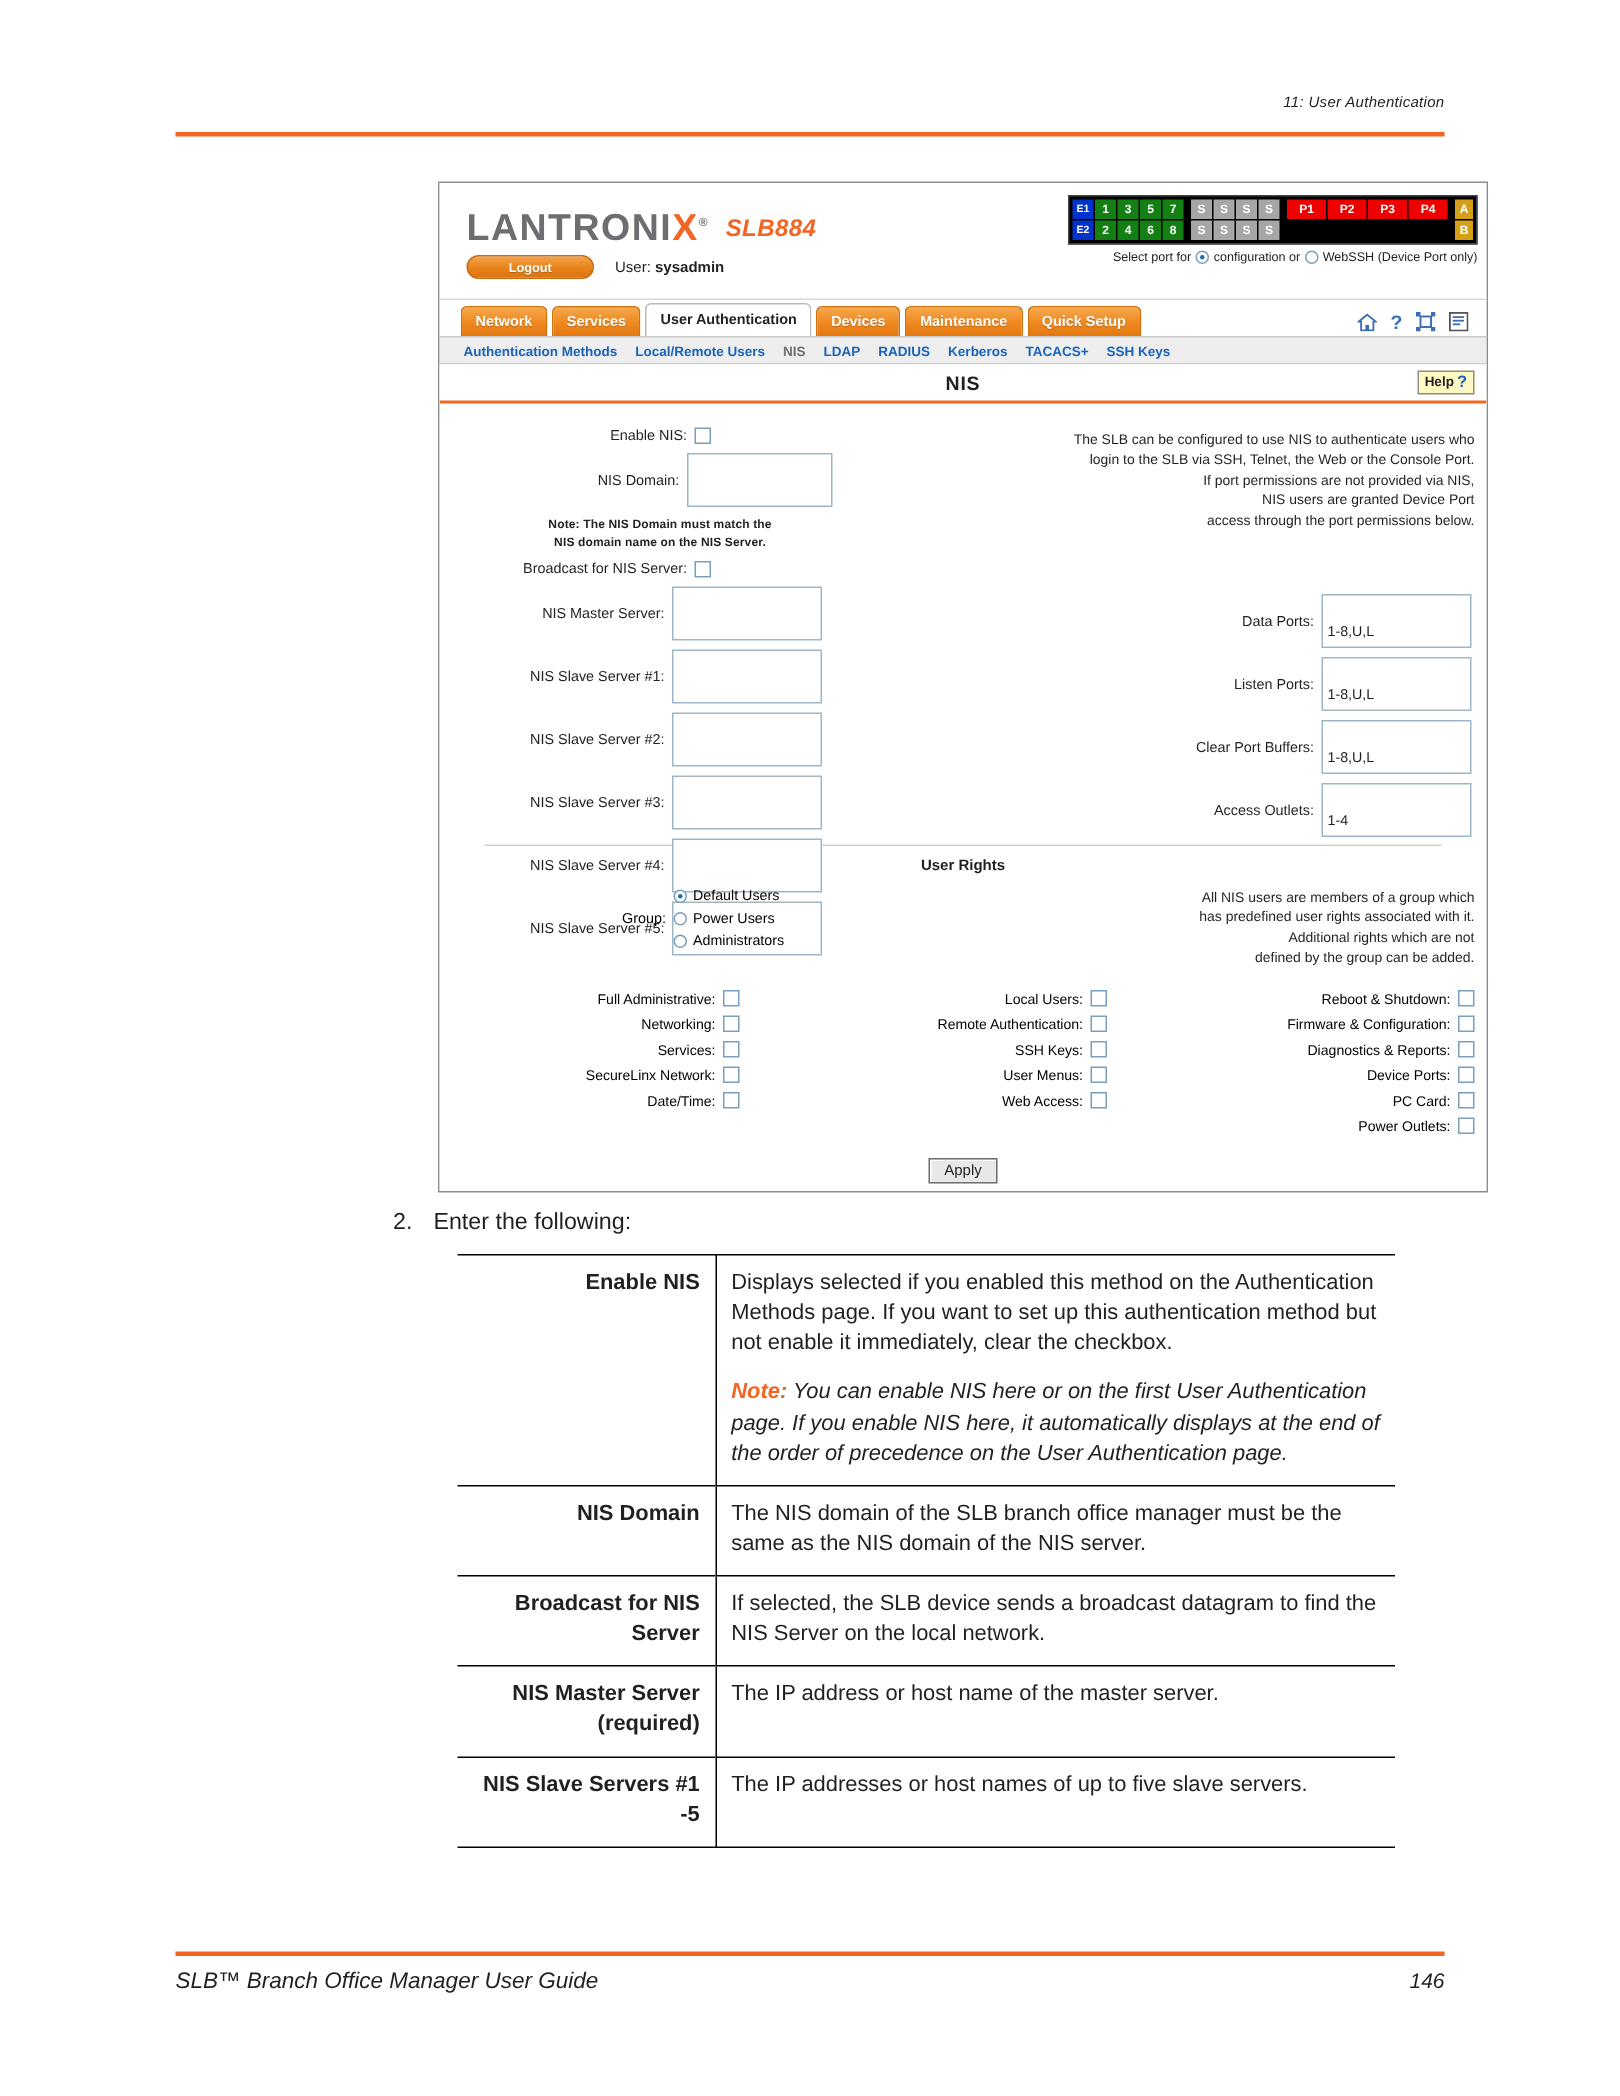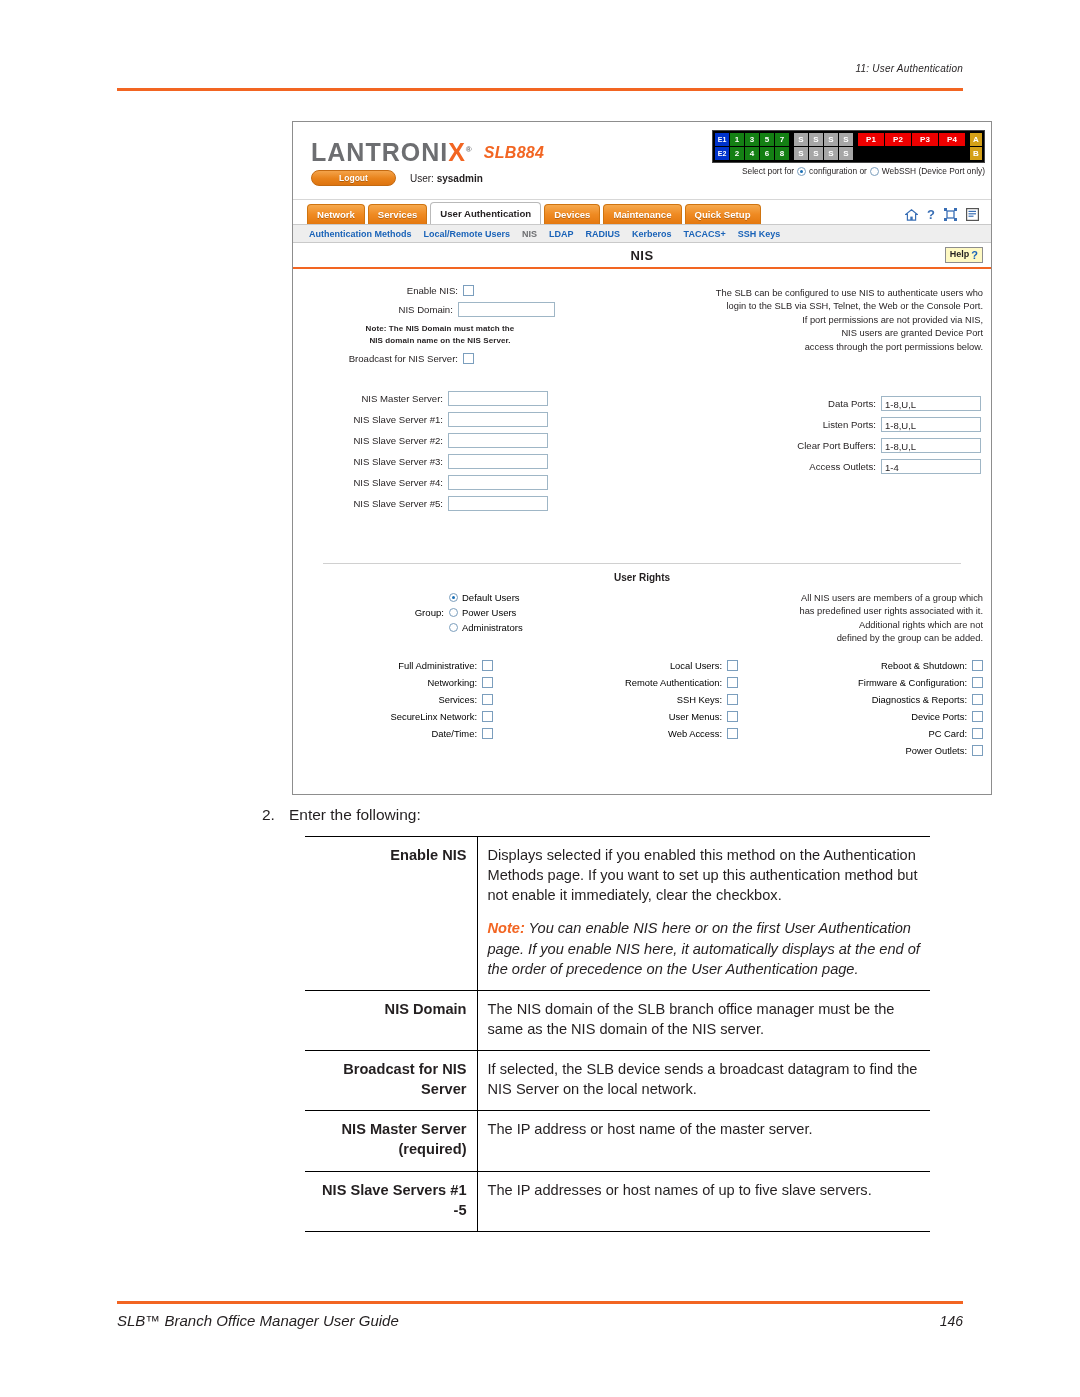--- a/index.html
+++ b/index.html
@@ -190,21 +190,21 @@
     font-size:9.6px; color:#231f20; text-align:right;
     padding-right:5px; white-space:nowrap;
   }
   .chk {
     width:11px; height:11px; border:1px solid #7b9ebd;
     background:#fff; display:inline-block; flex:none;
     box-shadow:inset 0 0 0 1px #fff;
   }
   .inp {
     height:15px; border:1px solid #9fb6c6; background:#fff;
-    font-size:9.5px; color:#231f20; padding:0 3px;
+    font-size:9.5px; color:#231f20; padding:17px 3px;
     line-height:15px; font-family:"Liberation Sans", sans-serif;
   }
   .note-small {
     font-size:8px; font-weight:700; color:#231f20; line-height:1.45;
     letter-spacing:.1px;
   }
 
   .desc-right {
     font-size:9.3px; color:#231f20; text-align:right; line-height:1.45;
   }
@@ -585,20 +585,23 @@
             <span class="plbl">PC Card:</span>
             <span class="chk"></span>
           </div>
           <div class="perm-row">
             <span class="plbl">Power Outlets:</span>
             <span class="chk"></span>
           </div>
         </div>
       </div>
 
+      <div class="apply-wrap">
+        <span class="apply-btn">Apply</span>
+      </div>
     </div>
   </div>
 </div>
 
 <div class="step">
   <span>2.</span>
   <span>Enter the following:</span>
 </div>
 
 <table class="desc-table">

